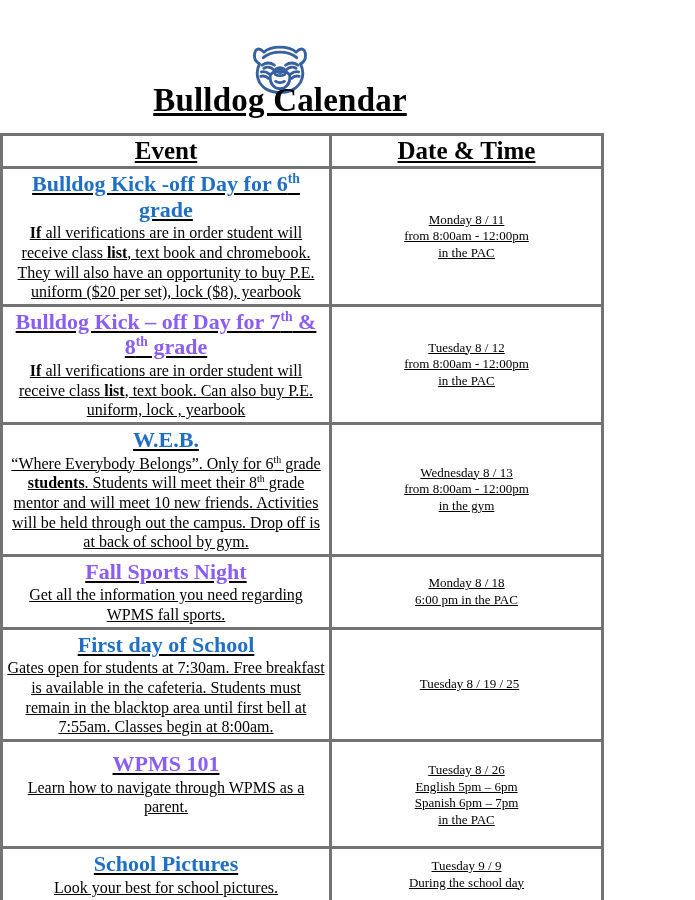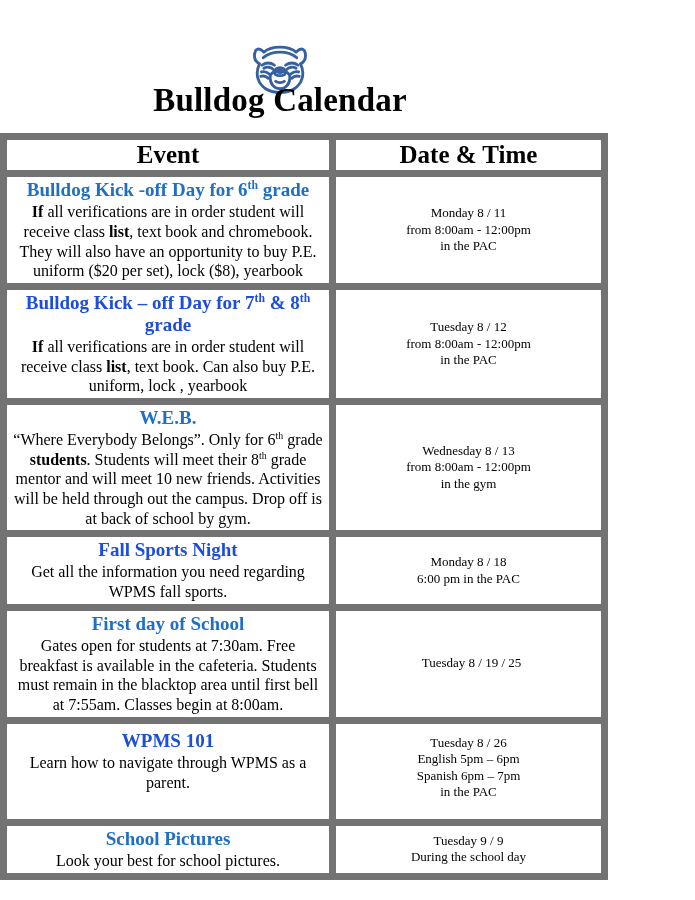--- a/index.html
+++ b/index.html
@@ -12,20 +12,21 @@
     height: 900px;
     font-family: "Liberation Serif", "DejaVu Serif", serif;
     color: #000000;
     overflow: hidden;
   }
   .page {
     position: relative;
     width: 560px;
     height: 900px;
     background: #ffffff;
+    text-decoration: underline;
   }
 
   
   .logo-wrap {
     width: 100%;
     text-align: center;
     padding-top: 36px;
     height: 78px;
     box-sizing: border-box;
   }
@@ -44,21 +45,21 @@
   }
 
   
   .cal-table {
     border-collapse: collapse;
     width: 601px;
     margin: 0 auto;
     table-layout: fixed;
   }
   .cal-table td, .cal-table th {
-    border: 7px solid #737373;
+    border: 3px solid #737373;
     vertical-align: middle;
     padding: 2px 4px;
   }
   col.c-event { width: 329px; }
   col.c-date  { width: 272px; }
 
   .hdr {
     text-align: center;
     font-weight: bold;
     font-size: 25px;
@@ -69,46 +70,46 @@
   .ev-cell { text-align: center; padding: 3px 6px 5px 6px; }
   .dt-cell {
     text-align: center;
     font-size: 13px;
     line-height: 1.28;
     padding: 4px 6px;
   }
 
   .ev-title {
     font-weight: bold;
-    font-size: 19px;
+    font-size: 22px;
     line-height: 1.16;
     margin: 0 0 1px 0;
     display: block;
   }
   .ev-title.blue { color: #1f6fc4; }
-  .ev-title.red  { color: #1d4ed8; }
+  .ev-title.red  { color: #8b5cf6; }
 
   .ev-body {
     font-size: 16px;
     line-height: 1.23;
     margin: 0;
     display: block;
     color: #000000;
   }
   .ev-body b { font-weight: bold; }
 
   sup {
     font-size: 0.62em;
     vertical-align: super;
     line-height: 0;
   }
 
   
   tr.tall .ev-cell  { padding-bottom: 22px; }
-  tr.tall .dt-cell  { padding-top: 11px; padding-bottom: 18px; }
+  tr.tall .dt-cell  { padding-top: 20px; padding-bottom: 18px; }
   tr.mid .ev-cell   { padding-top: 10px; padding-bottom: 10px; }
 </style>
 </head>
 <body>
 
 <div class="page">
 
   <div class="logo-wrap">
     <svg width="62" height="62" viewBox="0 0 100 100">
       <g fill="none" stroke="#36609f" stroke-width="4.6" stroke-linecap="round" stroke-linejoin="round">

